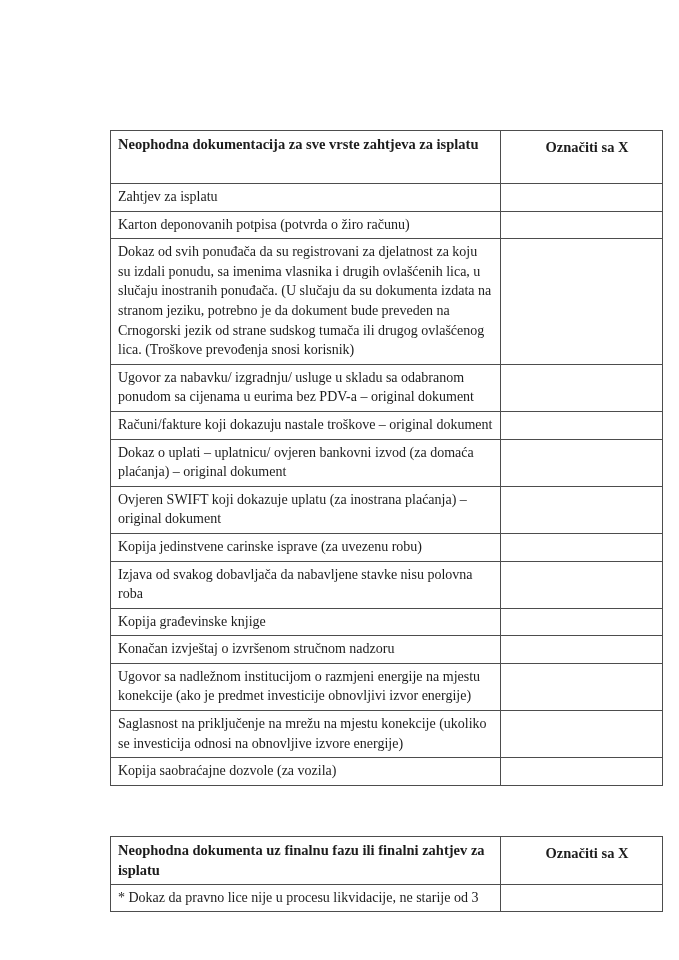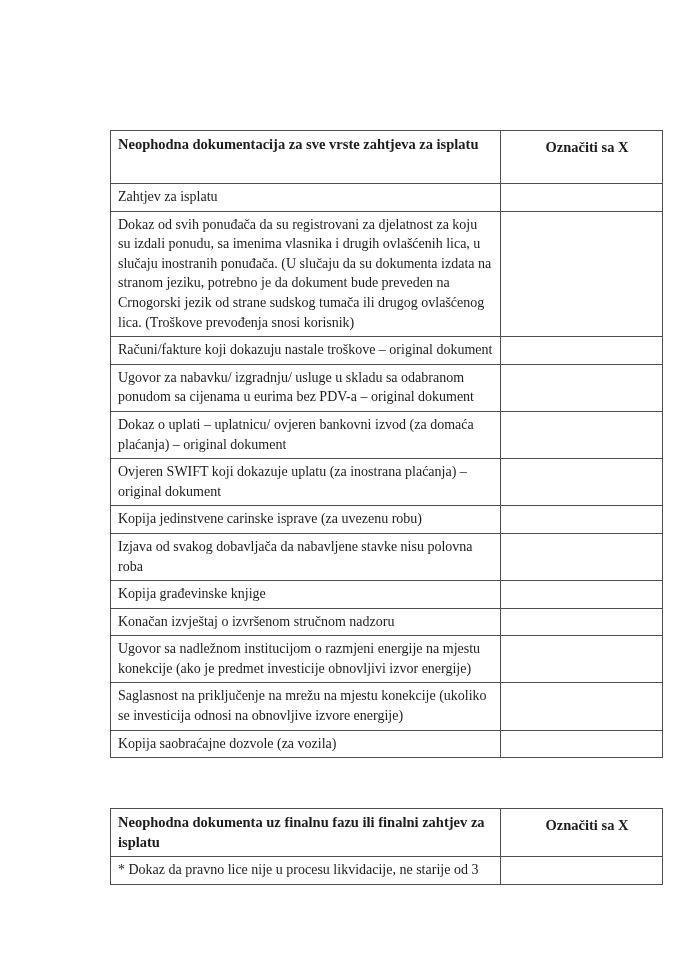--- a/index.html
+++ b/index.html
@@ -66,33 +66,37 @@
         <th>Neophodna dokumentacija za sve vrste zahtjeva za isplatu</th>
         <th class="mark-head">Označiti sa X</th>
       </tr>
     </thead>
     <tbody>
       <tr>
         <td>Zahtjev za isplatu</td>
         <td class="mark-cell"></td>
       </tr>
 
+      <tr>
+        <td class="small">Karton deponovanih potpisa (potvrda o žiro računu)</td>
+        <td class="mark-cell"></td>
+      </tr>
 
       <tr>
         <td>Dokaz od svih ponuđača da su registrovani za djelatnost za koju su izdali ponudu, sa imenima vlasnika i drugih ovlašćenih lica, u slučaju inostranih ponuđača. (U slučaju da su dokumenta izdata na stranom jeziku, potrebno je da dokument bude preveden na Crnogorski jezik od strane sudskog tumača ili drugog ovlašćenog lica. (Troškove prevođenja snosi korisnik)</td>
         <td class="mark-cell"></td>
       </tr>
 
       <tr>
-        <td class="small">Računi/fakture koji dokazuju nastale troškove – original dokument</td>
+        <td>Ugovor za nabavku/ izgradnju/ usluge u skladu sa odabranom ponudom sa cijenama u eurima bez PDV-a – original dokument</td>
         <td class="mark-cell"></td>
       </tr>
 
       <tr>
-        <td>Ugovor za nabavku/ izgradnju/ usluge u skladu sa odabranom ponudom sa cijenama u eurima bez PDV-a – original dokument</td>
+        <td class="small">Računi/fakture koji dokazuju nastale troškove – original dokument</td>
         <td class="mark-cell"></td>
       </tr>
 
       <tr>
         <td>Dokaz o uplati – uplatnicu/ ovjeren bankovni izvod (za domaća plaćanja) – original dokument</td>
         <td class="mark-cell"></td>
       </tr>
 
       <tr>
         <td>Ovjeren SWIFT koji dokazuje uplatu (za inostrana plaćanja) – original dokument</td>

